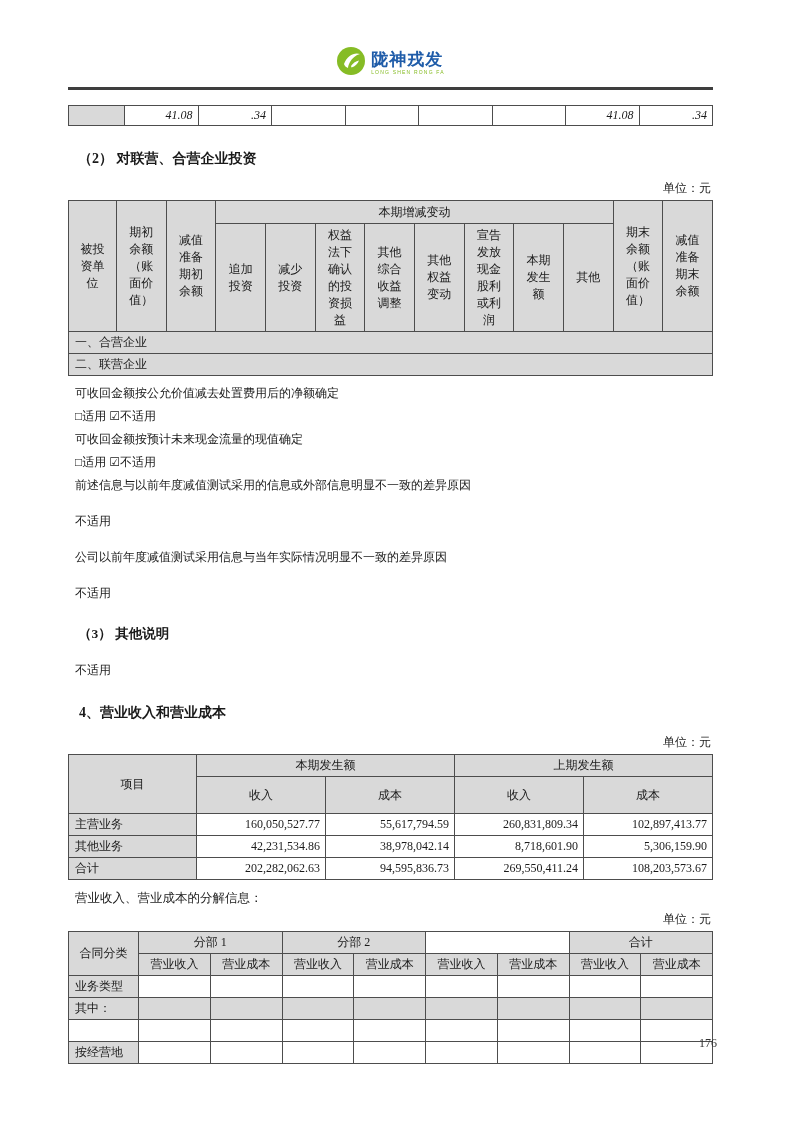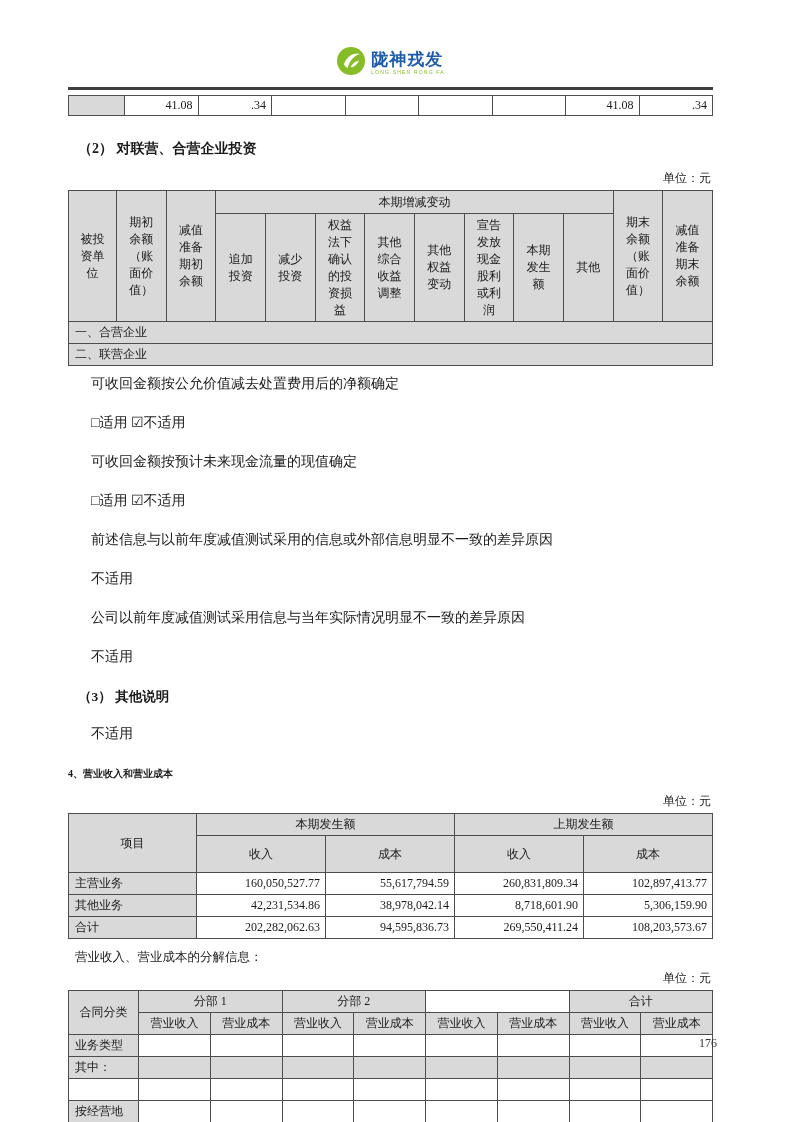--- a/index.html
+++ b/index.html
@@ -20,26 +20,26 @@
   table{border-collapse:collapse;width:100%;table-layout:fixed;font-size:12px;}
   td{border:1px solid #4d4d4d;padding:1px 4px;overflow:hidden;word-break:break-all;}
   .g{background:#d9d9d9;}
   .c{text-align:center;}
   .lft{text-align:left;padding-left:6px;}
   .num{text-align:right;padding-right:5px;}
   .hcell{padding:2px 8px;}
   
   .h2{font-size:14px;font-weight:bold;margin:24px 0 0;padding-left:10px;}
   .h2b{font-size:13.5px;font-weight:bold;margin:20px 0 0;padding-left:10px;}
-  .h2c{font-size:10px;font-weight:bold;margin:22px 0 0;}
+  .h2c{font-size:14px;font-weight:bold;margin:22px 11px 0;}
   .unit{font-size:12px;text-align:right;margin:12px 2px 3px;}
   .unit2{font-size:12px;text-align:right;margin:2px 2px 3px;}
-  .para{font-size:14px;line-height:23px;margin:16px;padding-left:7px;}
+  .para{font-size:12px;line-height:23px;margin:0;padding-left:7px;}
   .para.gap{margin-top:13px;}
-  .frag{margin-top:5px;}
+  .frag{margin-top:15px;font-style:italic;}
   .note{font-size:12.5px;line-height:20px;margin:9px 0 0;padding-left:7px;font-family:Liberation Mono, monospace;}
   .pageno{position:absolute;right:76px;top:1036px;font-size:12px;color:#333;}
   .mt6{margin-top:6px;}
 </style>
 </head>
 <body>
 
 <div class="page">
 
   <div class="hdr">

